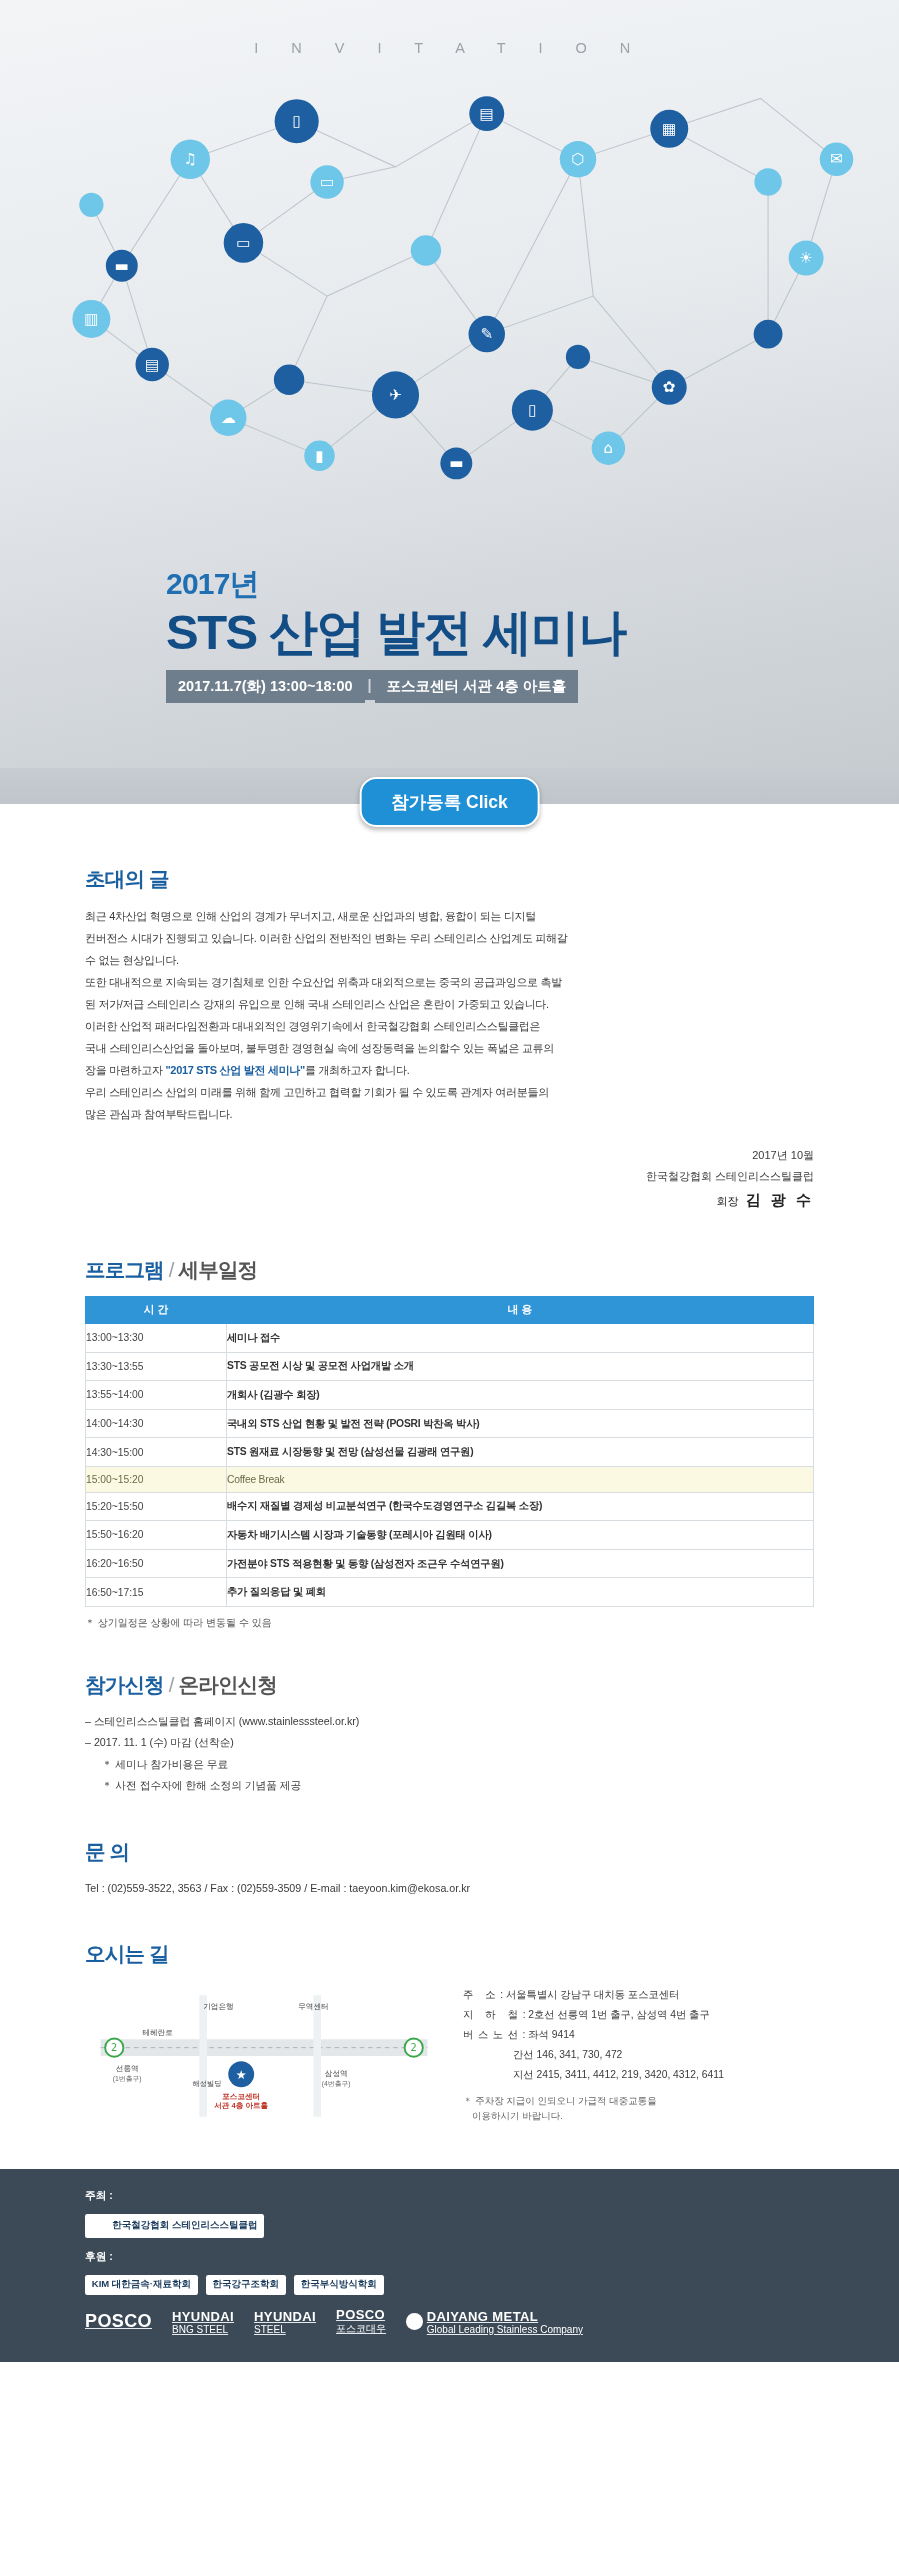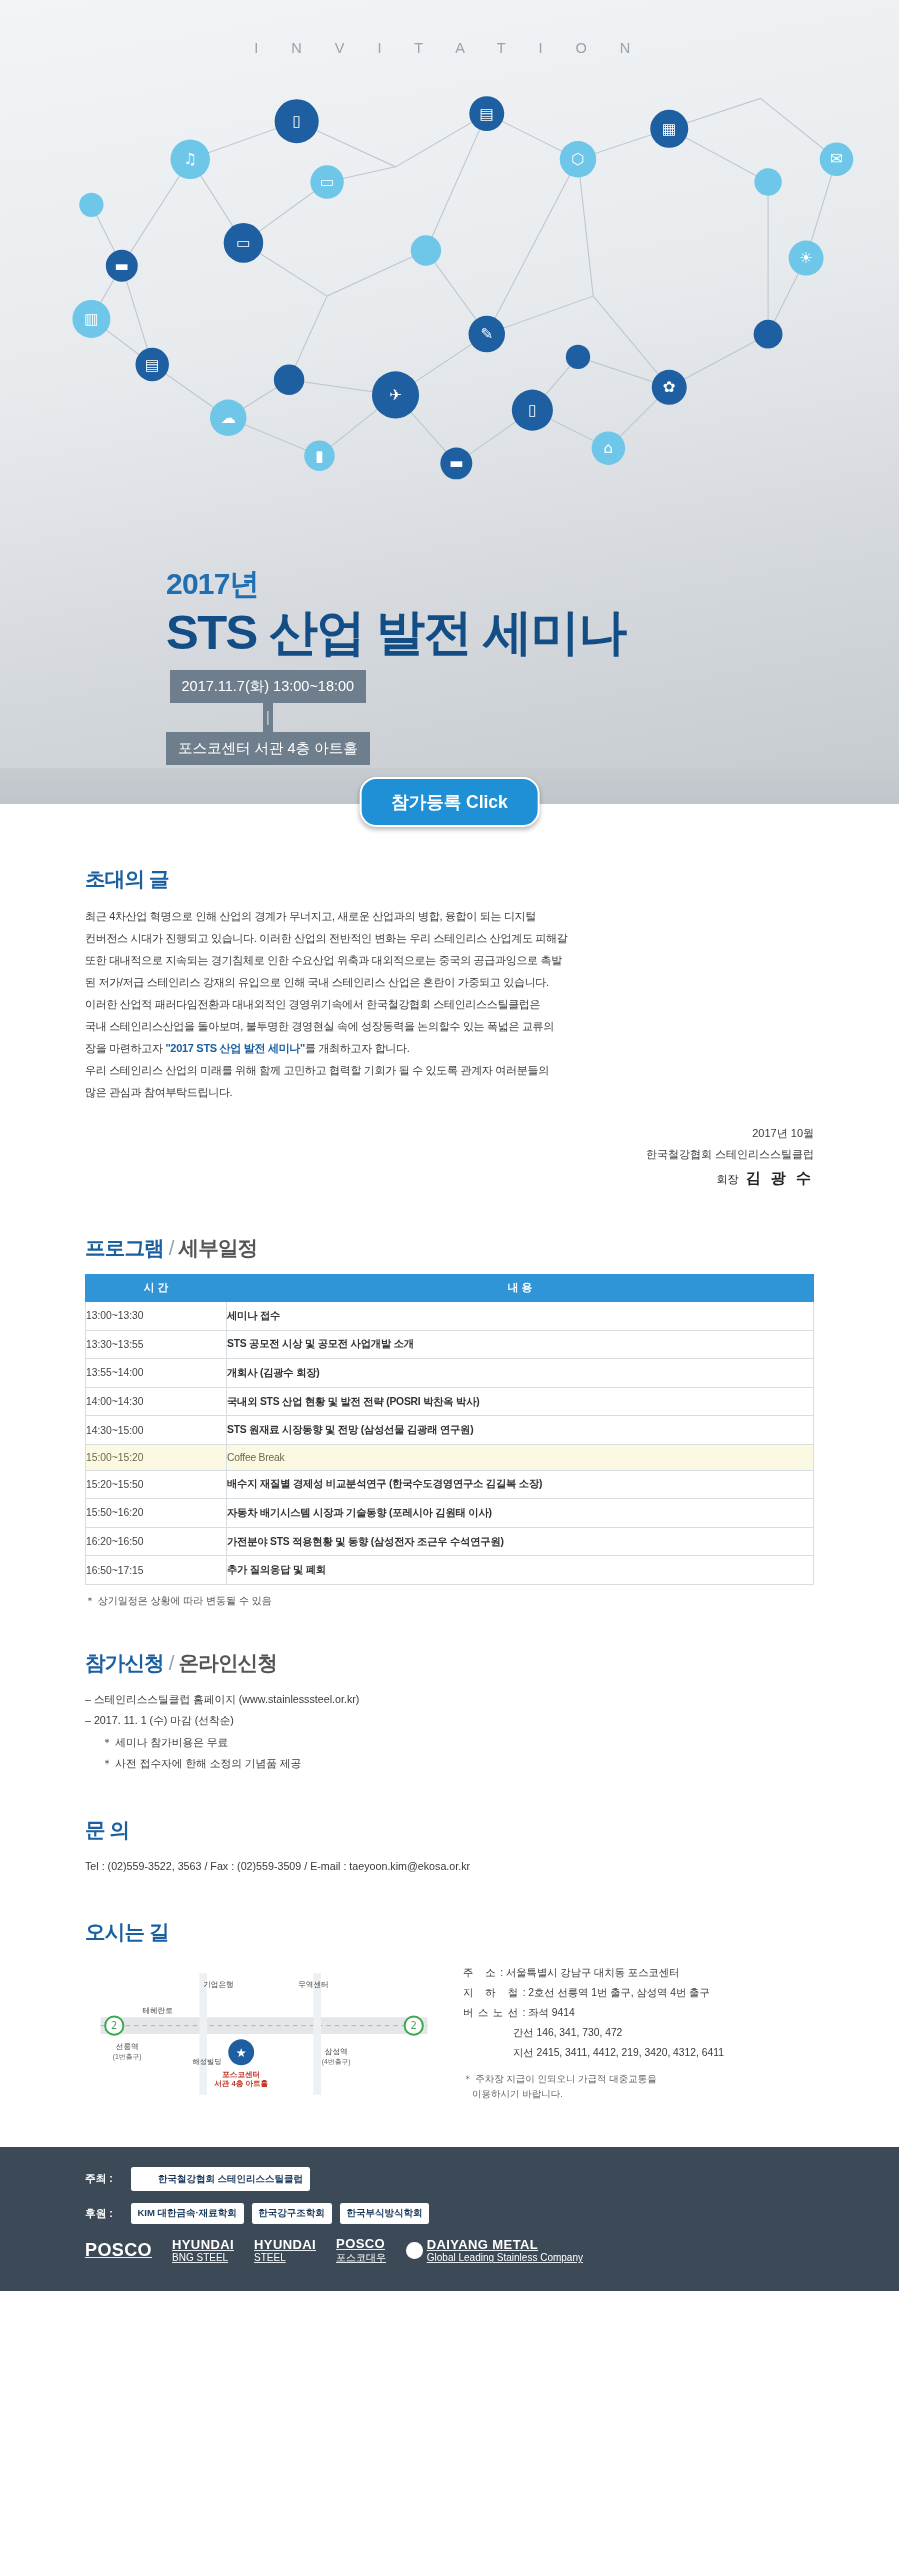--- a/index.html
+++ b/index.html
@@ -34,22 +34,22 @@
   .hero-year {
     font-size: 30px; font-weight: bold; color: #1f6fb2; letter-spacing: -0.8px;
     margin-bottom: 1.5px;
   }
   .hero-title {
     font-size: 49px; font-weight: bold; color: #134d86; letter-spacing: -1.5px;
     line-height: 1.05;
   }
   .hero-bar {
     margin-top: 12px;
-    display: inline-flex; align-items: center;
-    font-size: 14.5px; color: #ffffff; font-weight: normal; flex-direction: column;
+    display: inline-flex; align-items: flex-start;
+    font-size: 14.5px; color: #ffffff; font-weight: bold;
   }
   .hero-bar .seg { background: #6f7e8c; padding: 6.8px 12px; }
   .hero-bar .seg.sep { background: #6f7e8c; padding: 6.8px 3px; color:#cfd6db; }
   .hero-bar .seg.b2 { background: #6f7e8c; }
 
   
   .register-wrap {
     background: linear-gradient(180deg,#c7ccd1 0%, #bfc5ca 55%, #ffffff 55%, #ffffff 100%);
     height: 65px; position: relative;
   }
@@ -113,21 +113,21 @@
   .map-info { flex: 1; font-size: 10.3px; line-height: 1.95; color: #3a3a3a; padding-top: 4.6px; }
   .map-info .lbl { letter-spacing: 4.6px; }
   .map-note { margin-top: 7.6px; font-size: 9.5px; color: #666; line-height: 1.6; }
 
   
   .footer {
     margin-top: 37px;
     background: #3c4a57; color: #e6eaee;
     padding: 20px 85px 26px 85px;
   }
-  .f-row { display: flex; align-items: center; gap: 10.7px; margin-bottom: 12px; }
+  .f-row { display: flex; align-items: flex-start; gap: 10.7px; margin-bottom: 12px; flex-direction: column; }
   .f-label { font-size: 10.7px; color: #ffffff; font-weight: bold; min-width: 35px; }
   .f-logo {
     background: #ffffff; color: #1a3a5c; border-radius: 2.3px;
     font-size: 9.5px; font-weight: bold; padding: 3.8px 6.8px; display: inline-flex;
     align-items: center; gap: 3.8px; white-space: nowrap;
   }
   .f-logos { display: flex; align-items: center; gap: 8px; flex-wrap: wrap; }
   .f-bottom { display: flex; align-items: center; gap: 20px; margin-top: 7.6px; text-decoration: underline; }
   .f-brand { color: #ffffff; font-weight: bold; letter-spacing: 0.4px; }
   .f-brand.big { font-size: 18px; }
@@ -229,20 +229,21 @@
     <div class="register-btn">참가등록 Click</div>
   </div>
 
   <div class="content">
 
     <div class="block" style="margin-top:13.7px">
       <div class="sec-title">초대의 글</div>
       <div class="invite-body">
         <div>최근 4차산업 혁명으로 인해 산업의 경계가 무너지고, 새로운 산업과의 병합, 융합이 되는 디지털</div>
         <div>컨버전스 시대가 진행되고 있습니다. 이러한 산업의 전반적인 변화는 우리 스테인리스 산업계도 피해갈</div>
+        <div>수 없는 현상입니다.</div>
         <div>또한 대내적으로 지속되는 경기침체로 인한 수요산업 위축과 대외적으로는 중국의 공급과잉으로 촉발</div>
         <div>된 저가/저급 스테인리스 강재의 유입으로 인해 국내 스테인리스 산업은 혼란이 가중되고 있습니다.</div>
         <div>이러한 산업적 패러다임전환과 대내외적인 경영위기속에서 한국철강협회 스테인리스스틸클럽은</div>
         <div>국내 스테인리스산업을 돌아보며, 불투명한 경영현실 속에 성장동력을 논의할수 있는 폭넓은 교류의</div>
         <div>
           <span>장을 마련하고자 </span><span class="hl">"2017 STS 산업 발전 세미나"</span><span>를 개최하고자 합니다.</span>
         </div>
         <div>우리 스테인리스 산업의 미래를 위해 함께 고민하고 협력할 기회가 될 수 있도록 관계자 여러분들의</div>
         <div>많은 관심과 참여부탁드립니다.</div>
       </div>

